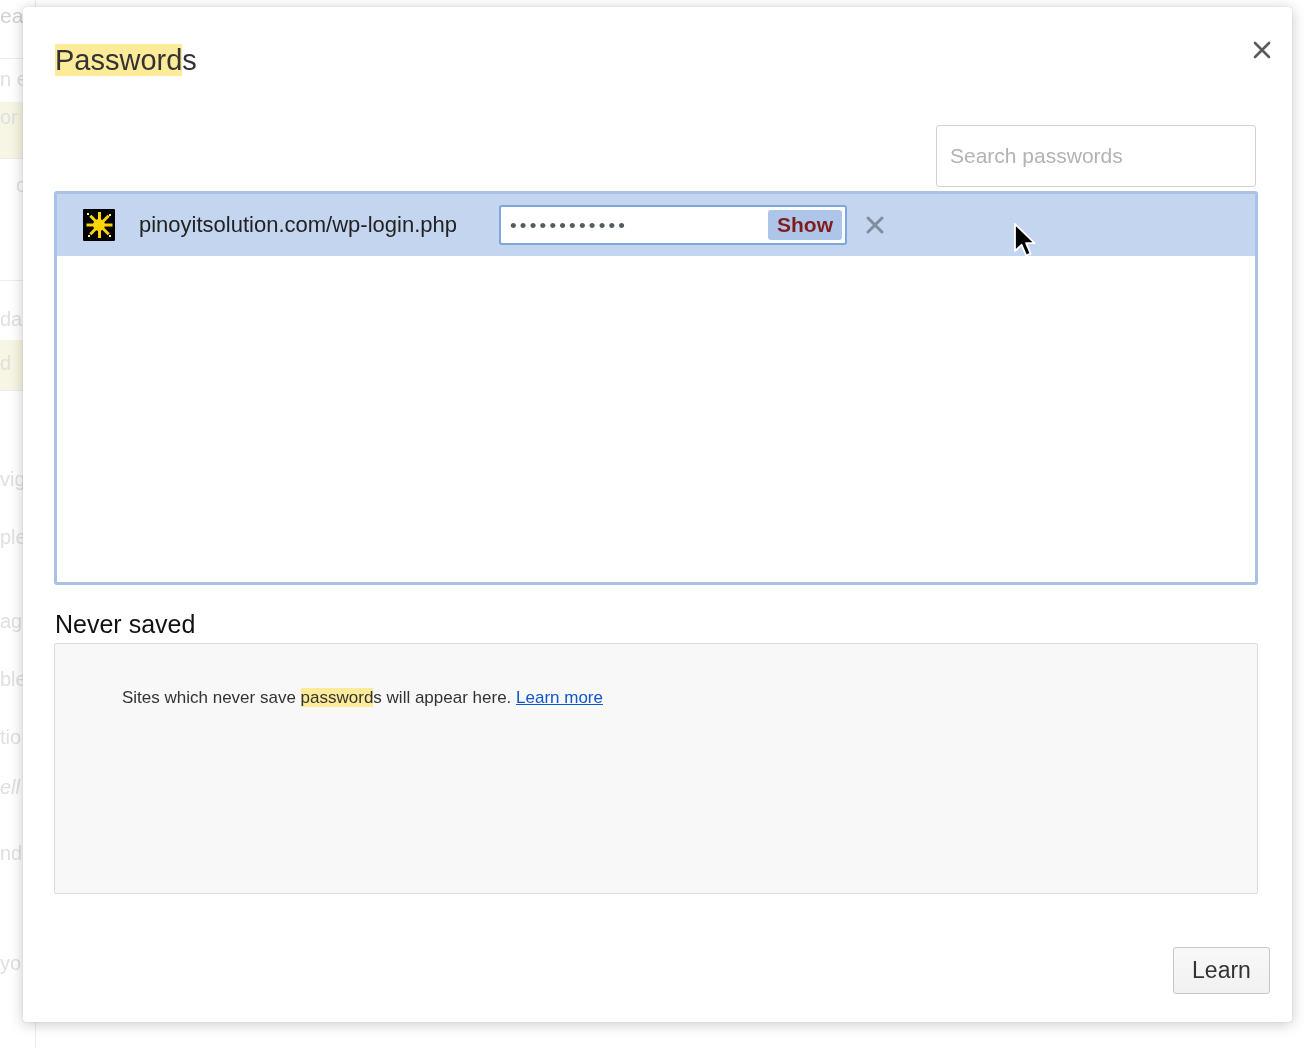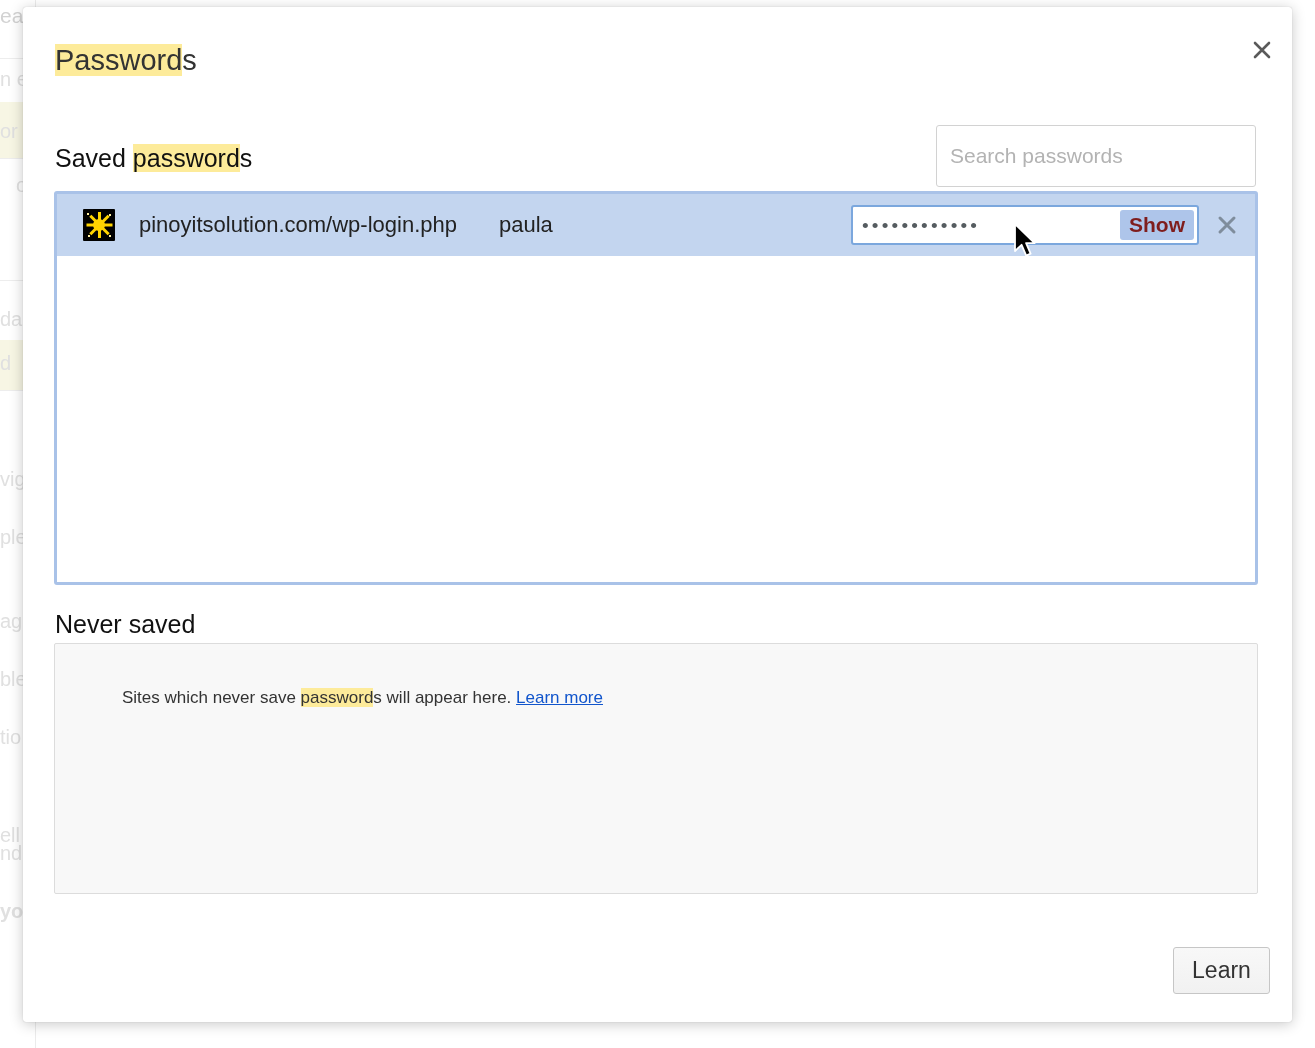--- a/index.html
+++ b/index.html
@@ -328,53 +328,52 @@
       <span>earching from the </span><span class="lnk">omnibox</span>
     </div>
 
     <div class="bg-vline" style="left:35px;"></div>
 
     <div class="bg-left-col">
       <div class="bg-rule" style="top:18px;"></div>
       <div class="bg-frag" style="top:28px;">n e</div>
       <div class="bg-rule" style="top:62px;"></div>
       <div class="bg-yellowband" style="top:62px;height:56px;"></div>
-      <div class="bg-frag" style="top:80px;">or</div>
+      <div class="bg-frag" style="top:66px;">or</div>
       <div class="bg-rule" style="top:118px;"></div>
       <div class="bg-frag" style="top:134px;margin-left:16px;">oo</div>
 
       <div class="bg-rule" style="top:240px;"></div>
       <div class="bg-frag" style="top:268px;">da</div>
       <div class="bg-rule" style="top:300px;"></div>
       <div class="bg-yellowband" style="top:300px;height:50px;"></div>
       <div class="bg-frag" style="top:312px;">d</div>
       <div class="bg-rule" style="top:350px;"></div>
 
       <div class="bg-frag" style="top:428px;">vig</div>
       <div class="bg-frag" style="top:486px;">ple</div>
       <div class="bg-frag" style="top:570px;">ag</div>
       <div class="bg-frag" style="top:628px;">ble</div>
       <div class="bg-frag" style="top:686px;">tio</div>
-      <div class="bg-frag" style="top:784px;">ell</div>
+      <div class="bg-frag" style="top:736px;font-style:italic;">ell</div>
       <div class="bg-frag" style="top:802px;">nd</div>
-      <div class="bg-frag" style="top:860px;font-weight:bold;">yo</div>
+      <div class="bg-frag" style="top:912px;">yo</div>
     </div>
   </div>
 
   <div class="dialog">
 
     <div class="close-btn">
       <svg width="32" height="32" viewBox="0 0 32 32" aria-hidden="true">
         <path d="M9 9 L23 23 M23 9 L9 23" stroke="#5a5a5a" stroke-width="2.6" stroke-linecap="round" fill="none"></path>
       </svg>
     </div>
 
     <div class="dlg-title"><mark class="hl">Password</mark><span>s</span></div>
 
-    <div class="section-title section-saved"><span>Saved </span><mark class="hl">password</mark><span>s</span></div>
 
     <div class="search-wrap">
       <input class="search-input" type="text" placeholder="Search passwords" style="">
     </div>
 
     <div class="saved-list">
       <div class="pw-row">
 
         <div class="favicon">
           <div class="ray" style="transform:rotate(0deg);"></div>
@@ -382,21 +381,20 @@
           <div class="ray" style="transform:rotate(90deg);"></div>
           <div class="ray" style="transform:rotate(135deg);"></div>
           <div class="core"></div>
           <div class="spark" style="left:4px;top:4px;"></div>
           <div class="spark" style="left:26px;top:5px;"></div>
           <div class="spark" style="left:5px;top:26px;"></div>
           <div class="spark" style="left:26px;top:26px;"></div>
         </div>
 
         <div class="site-name">pinoyitsolution.com/wp-login.php</div>
-        <div class="user-name">paula</div>
 
         <div class="pw-field">
           <span class="pw-dots">••••••••••••</span>
           <div class="show-btn">Show</div>
         </div>
 
         <div class="row-delete">
           <svg width="28" height="28" viewBox="0 0 28 28" aria-hidden="true">
             <path d="M7 7 L21 21 M21 7 L7 21" stroke="#7f8d9c" stroke-width="3" stroke-linecap="round" fill="none"></path>
           </svg>

